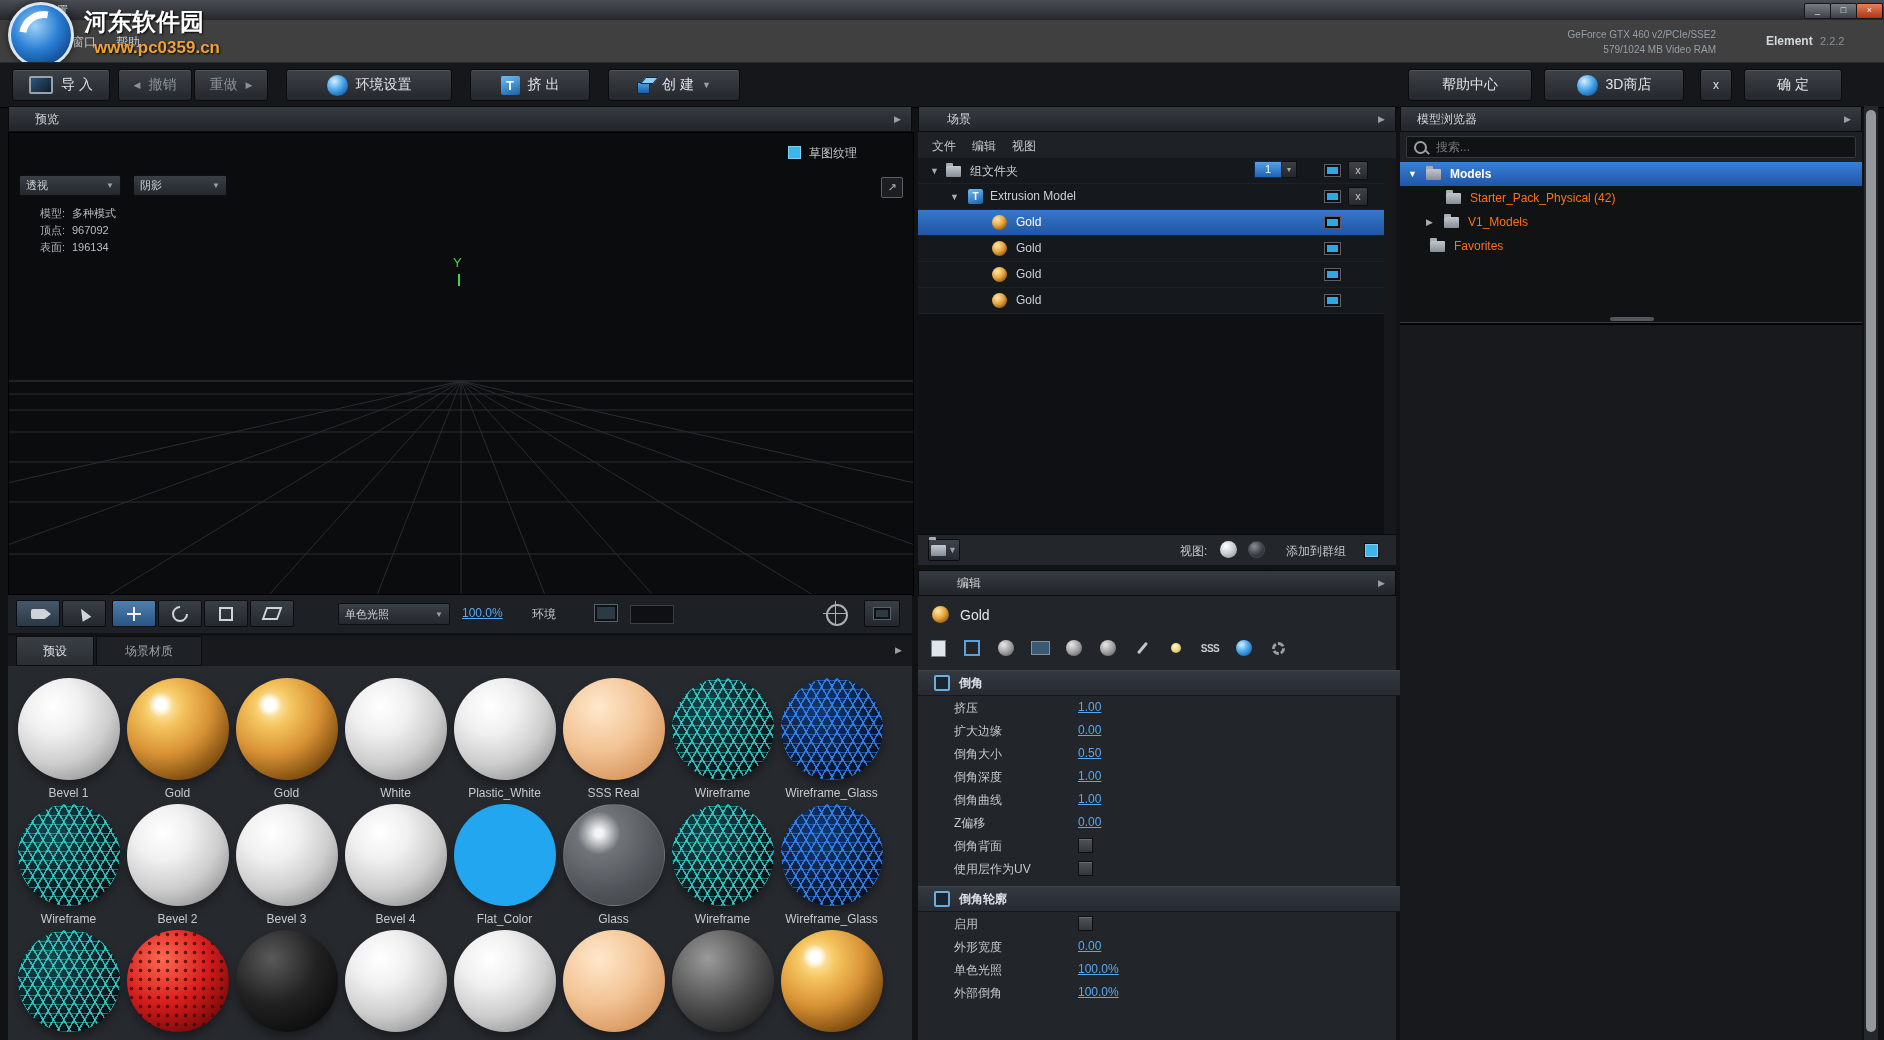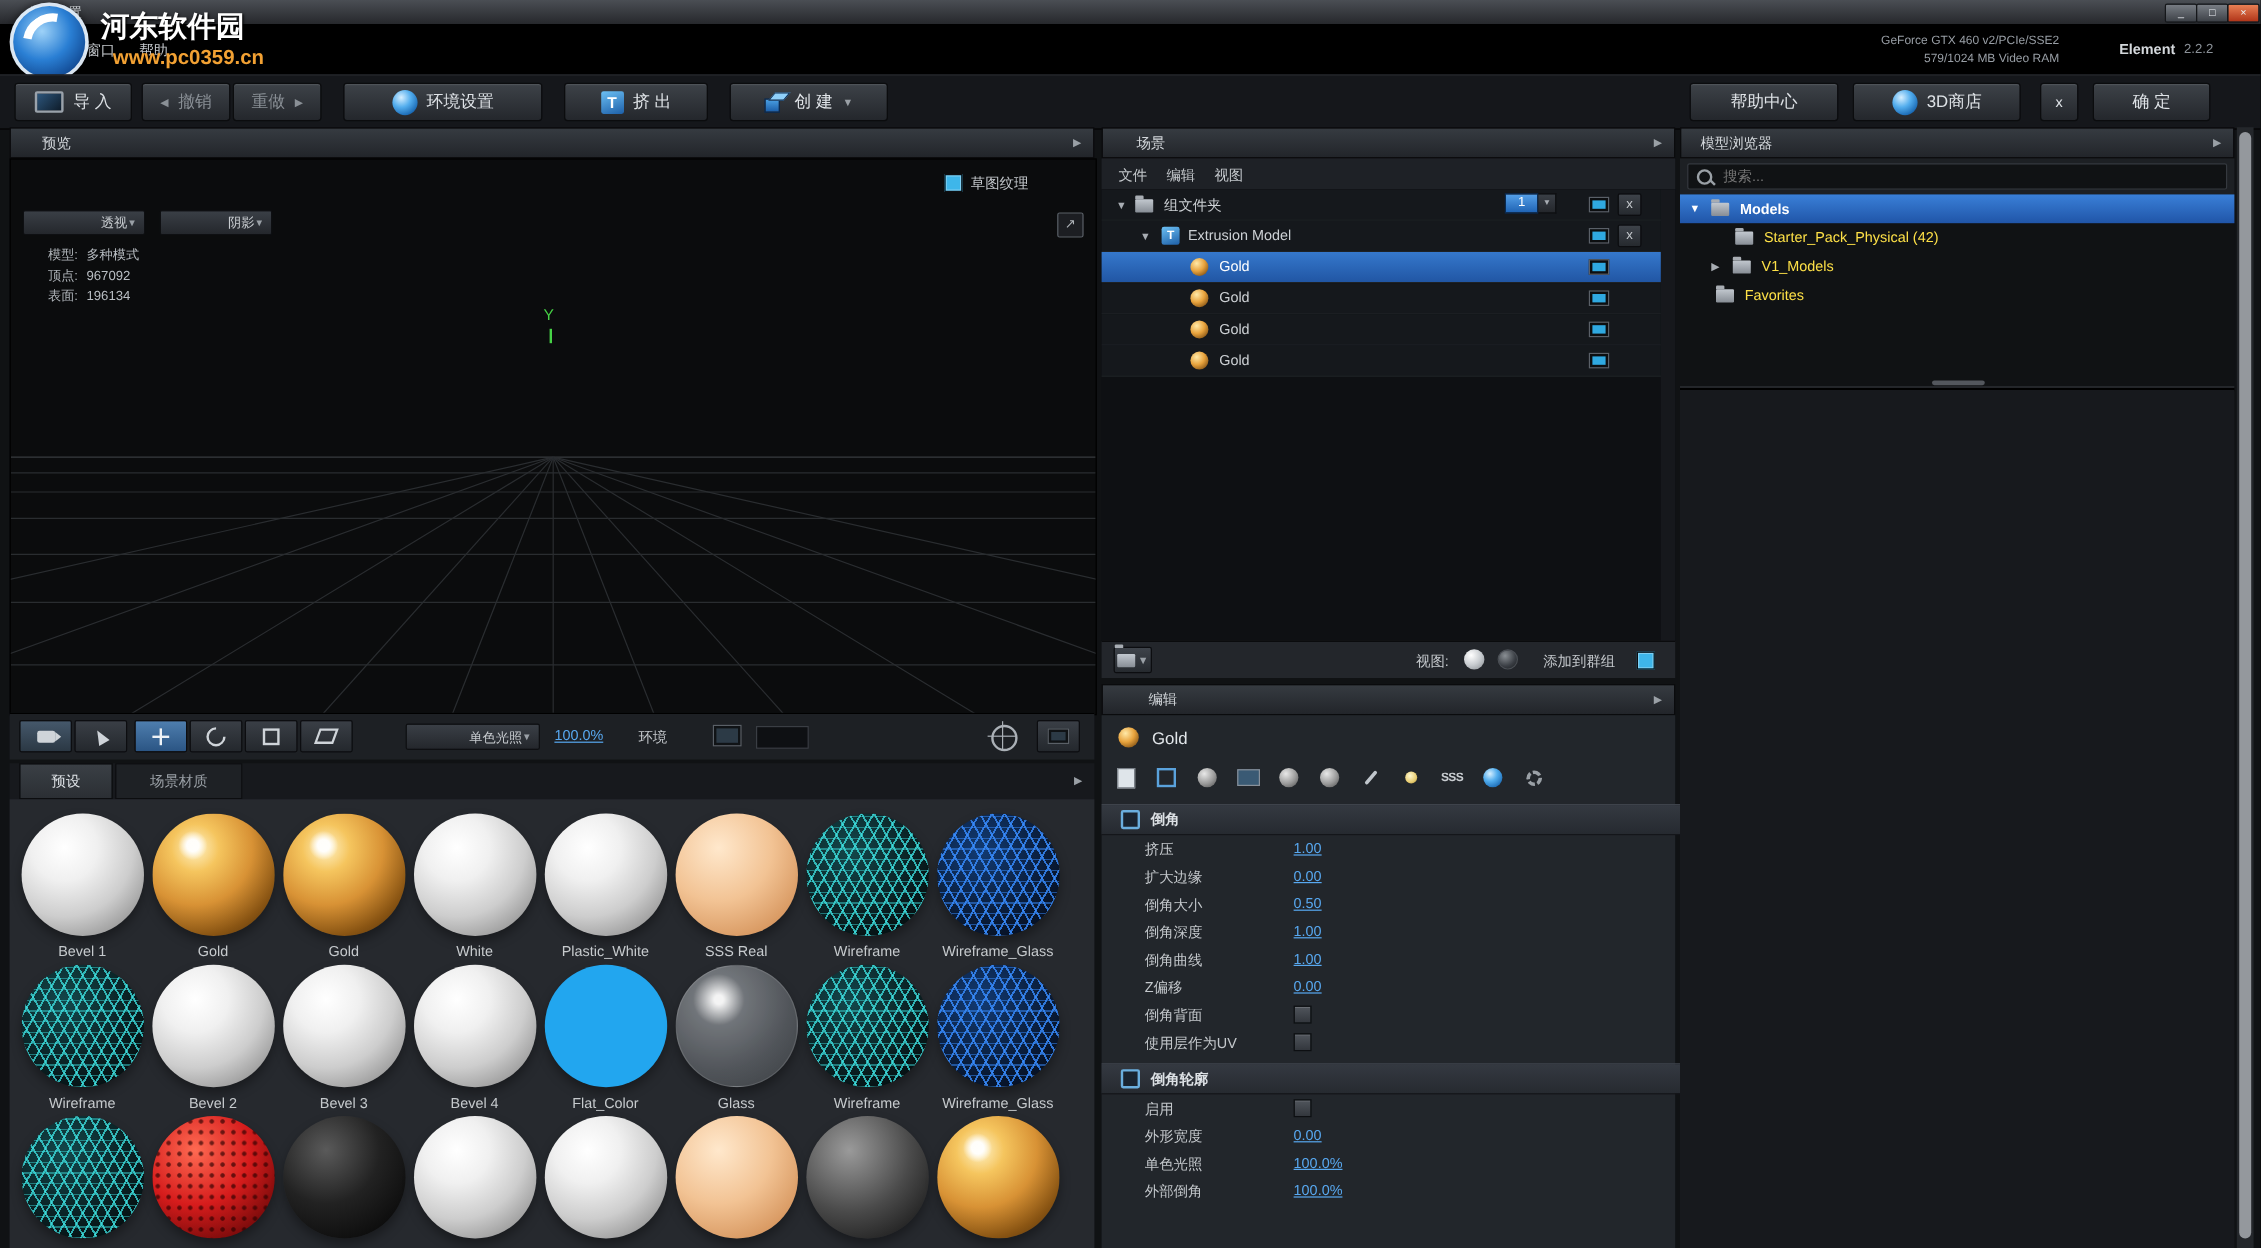--- a/index.html
+++ b/index.html
@@ -5,21 +5,21 @@
   html,body{margin:0;padding:0;background:#000}
   #app{position:relative;width:1884px;height:1040px;background:#101214;overflow:hidden;
        font-family:"Liberation Sans","DejaVu Sans",sans-serif;color:#c8ccd0;font-size:12px}
   
   .titlebar{position:absolute;left:0;top:0;width:1884px;height:20px;
     background:linear-gradient(#4a4e54,#26282c);border-bottom:1px solid #000}
   .wtitle{position:absolute;left:24px;top:3px;font-size:11px;color:#e0e4e8}
   .winbtn{position:absolute;top:3px;width:25px;height:14px;border:1px solid #15171a;border-radius:2px;
     background:linear-gradient(#787d84,#3c4046);color:#e8ecf0;font-size:9px;line-height:12px;text-align:center;cursor:default}
   .winbtn.close{background:linear-gradient(#e88055,#b03418)}
-  .menubar{position:absolute;left:0;top:20px;width:1884px;height:42px;background:#000000}
+  .menubar{position:absolute;left:0;top:20px;width:1884px;height:42px;background:#404040}
   .menu-item{position:absolute;top:14px;font-size:12px;color:#c4c8cc}
   .gpuinfo{position:absolute;left:1500px;top:7px;width:216px;text-align:right;font-size:10px;color:#989ea5;line-height:15px}
   .brand{position:absolute;left:1766px;top:14px;font-size:12px;font-weight:bold;color:#d4d8dc}
   .bver{position:absolute;left:1820px;top:15px;font-size:11px;color:#8a9097}
   
   .wm-logo{position:absolute;left:8px;top:2px;width:60px;height:60px;border-radius:50%;
     background:radial-gradient(circle at 40% 35%,#9ed2f8,#2a7fd4 45%,#0d3f86 85%);
     border:3px solid rgba(240,245,250,.9);box-shadow:0 0 8px rgba(0,0,0,.6)}
   .wm-logo::after{content:"";position:absolute;left:8px;top:6px;width:36px;height:36px;border-radius:50%;
     border:7px solid transparent;border-top-color:#fff;transform:rotate(-35deg)}
@@ -42,21 +42,21 @@
   .ic-cube{width:17px;height:17px;position:relative}
   .ic-cube::before{content:"";position:absolute;left:0;top:5px;width:11px;height:10px;
     background:linear-gradient(#4aa0e4,#1c5ea8);border:1px solid #0a2a50}
   .ic-cube::after{content:"";position:absolute;left:3px;top:0;width:11px;height:5px;background:#8fd0fa;
     border:1px solid #0a2a50;transform:skewX(-40deg);transform-origin:left bottom}
   
   .phead{position:absolute;height:26px;box-sizing:border-box;background:linear-gradient(#363b41,#22252a);
     border:1px solid #0a0b0d;display:flex;align-items:center;padding:0 10px;color:#d2d6da;font-size:12px}
   .ph-arrow{margin-left:auto;font-size:9px;color:#9aa0a6}
   .dd{box-sizing:border-box;background:linear-gradient(#3a3f46,#24272c);border:1px solid #0e0f12;border-radius:2px;
-    display:flex;align-items:center;justify-content:flex-end;padding:0 6px;color:#c8ccd0;font-size:11px}
+    display:flex;align-items:center;justify-content:space-between;padding:0 6px;color:#c8ccd0;font-size:11px}
   .dd .garrow{font-size:8px}
   .chk{width:13px;height:13px;background:linear-gradient(#50555c,#33373d);border:1px solid #0d0f12;
     box-shadow:inset 0 1px 0 rgba(255,255,255,.15)}
   .chk.on{background:#3eb6ea;box-shadow:inset 0 0 0 1px rgba(255,255,255,.35)}
   .val{color:#58a8f0;text-decoration:underline;font-size:12px;cursor:default}
   
   .viewport{position:absolute;left:8px;top:132px;width:904px;height:462px;background:#0b0c0d;border:1px solid #000}
   .stat-l{display:inline-block;min-width:38px;text-align:right;margin-right:7px;color:#aeb3b8}
   .stat-v{color:#b9bec3}
   .exp-btn{position:absolute;left:872px;top:44px;width:22px;height:21px;box-sizing:border-box;
@@ -176,21 +176,21 @@
   .srchrow{position:absolute;left:1400px;top:132px;width:462px;height:30px;background:#1d2024}
   .srchbox{position:absolute;left:6px;top:4px;width:450px;height:22px;box-sizing:border-box;background:#101214;
     border:1px solid #35393f;border-radius:2px;display:flex;align-items:center;gap:7px;padding:0 7px}
   .mag{width:9px;height:9px;border:2px solid #9aa0a6;border-radius:50%;position:relative;flex:none}
   .mag::after{content:"";position:absolute;left:8px;top:8px;width:6px;height:2px;background:#9aa0a6;transform:rotate(45deg)}
   .srchbox input{flex:1;background:transparent;border:none;outline:none;color:#c8ccd0;font-size:12px;
     font-family:"Liberation Sans","DejaVu Sans",sans-serif}
   .btree{position:absolute;left:1400px;top:162px;width:462px;height:160px;background:#101214}
   .brow{position:relative;height:24px}
   .brow.sel{background:linear-gradient(#3a80d8,#2055a8)}
-  .brow .lbl{position:absolute;top:5px;font-size:12px;color:#fde047}
+  .brow .lbl{position:absolute;top:5px;font-size:12px;color:#f97316}
   .brow.sel .lbl{color:#fff;font-weight:bold}
   .divider{position:absolute;left:1400px;top:322px;width:462px;height:3px;background:#000;border-top:1px solid #3a3e44}
   .dhandle{position:absolute;left:1610px;top:317px;width:44px;height:4px;background:#53575d;border-radius:2px}
   .blower{position:absolute;left:1400px;top:325px;width:462px;height:715px;background:#17191d}
   
   .sbar{position:absolute;left:1864px;top:106px;width:14px;height:934px;background:#24272b}
   .sthumb{position:absolute;left:1866px;top:110px;width:10px;height:922px;background:#94989d;border-radius:5px}
 </style>
 </head>
 <body>

